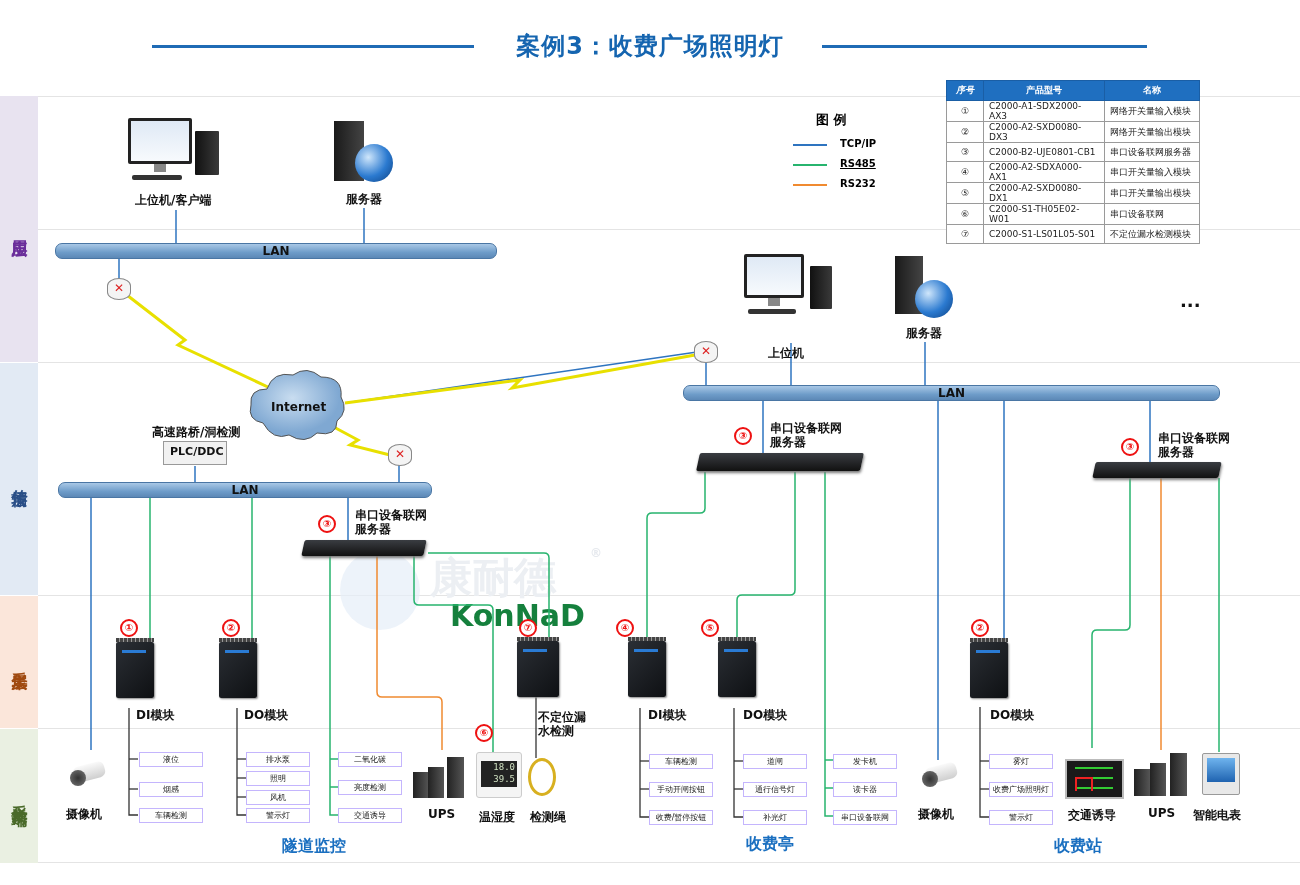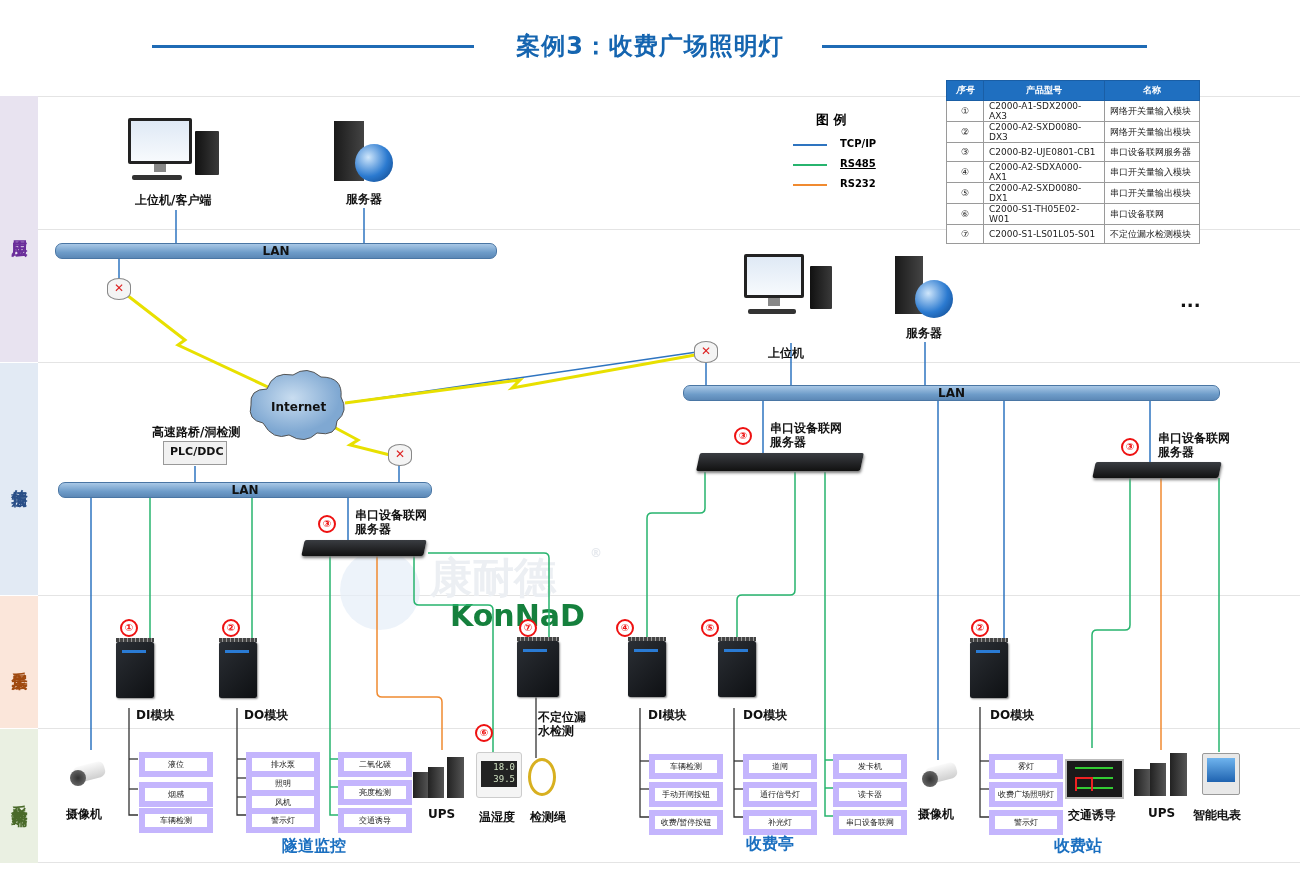--- a/index.html
+++ b/index.html
@@ -8,21 +8,21 @@
   .title { position:absolute; left:0; top:30px; width:1300px; text-align:center; font-size:24px; font-weight:bold; color:#1565b0; letter-spacing:1px; }
   .title-line { position:absolute; top:45px; height:3px; background:#1f6bb5; }
   .band { position:absolute; left:0; width:38px; display:flex; align-items:center; justify-content:center; }
   .band span { writing-mode:vertical-rl; text-orientation:upright; font-size:16px; font-weight:bold; letter-spacing:2px; }
   .row-sep { position:absolute; left:38px; width:1262px; height:1px; background:#e4e4e4; }
   .lbl { position:absolute; font-size:12px; font-weight:bold; color:#111; white-space:nowrap; }
   .lbl2 { position:absolute; font-size:12px; font-weight:bold; color:#111; line-height:14px; }
   .lan { position:absolute; height:14px; border-radius:7px; background:linear-gradient(#a9c8e6,#6e9cc9 60%,#5c88b6); border:1px solid #4a76a4; text-align:center; font-size:12px; font-weight:bold; color:#111; line-height:14px; }
   .num { position:absolute; width:14px; height:14px; border:2px solid #e11; border-radius:50%; color:#e11; font-size:10px; font-weight:bold; text-align:center; line-height:14px; background:#fff; }
   .sub { position:absolute; font-size:20px; font-weight:bold; color:#1a6fc0; }
-  .box { position:absolute; width:62px; height:13px; border:6px solid #c4b5fd; background:#fff; font-size:8px; text-align:center; line-height:13px; color:#222; }
+  .box { position:absolute; width:62px; height:13px; border:1px solid #c4b5fd; background:#fff; font-size:8px; text-align:center; line-height:13px; color:#222; }
   .module { position:absolute; width:38px; height:56px; background:linear-gradient(135deg,#2b2f35,#0e1013); border-radius:2px; box-shadow:1px 1px 2px #888; }
   .module::before { content:""; position:absolute; left:6px; top:8px; width:24px; height:3px; background:#2a7bd4; }
   .module::after { content:""; position:absolute; left:0; right:0; top:-4px; height:4px; background:repeating-linear-gradient(90deg,#444 0 3px,#999 3px 4px); }
   .rack { position:absolute; height:16px; background:linear-gradient(#3a3d42,#111); transform:skewX(-12deg); border-radius:2px; box-shadow:1px 2px 3px #777; }
   .pc-mon { position:absolute; background:#222; border-radius:2px; }
   .pc-scr { position:absolute; left:3px; top:3px; right:3px; bottom:3px; background:linear-gradient(#dfe9f5,#f7fafd); }
   .pc-tower { position:absolute; background:linear-gradient(90deg,#111,#3a3a3a); border-radius:1px; }
   .srv { position:absolute; background:linear-gradient(90deg,#1a1a1a,#444); }
   .globe { position:absolute; border-radius:50%; background:radial-gradient(circle at 35% 35%,#cfe6fb,#2b7ad0 55%,#0c3f80); }
   .cam-body { position:absolute; background:linear-gradient(#fafafa,#cfcfcf); border-radius:6px; }

